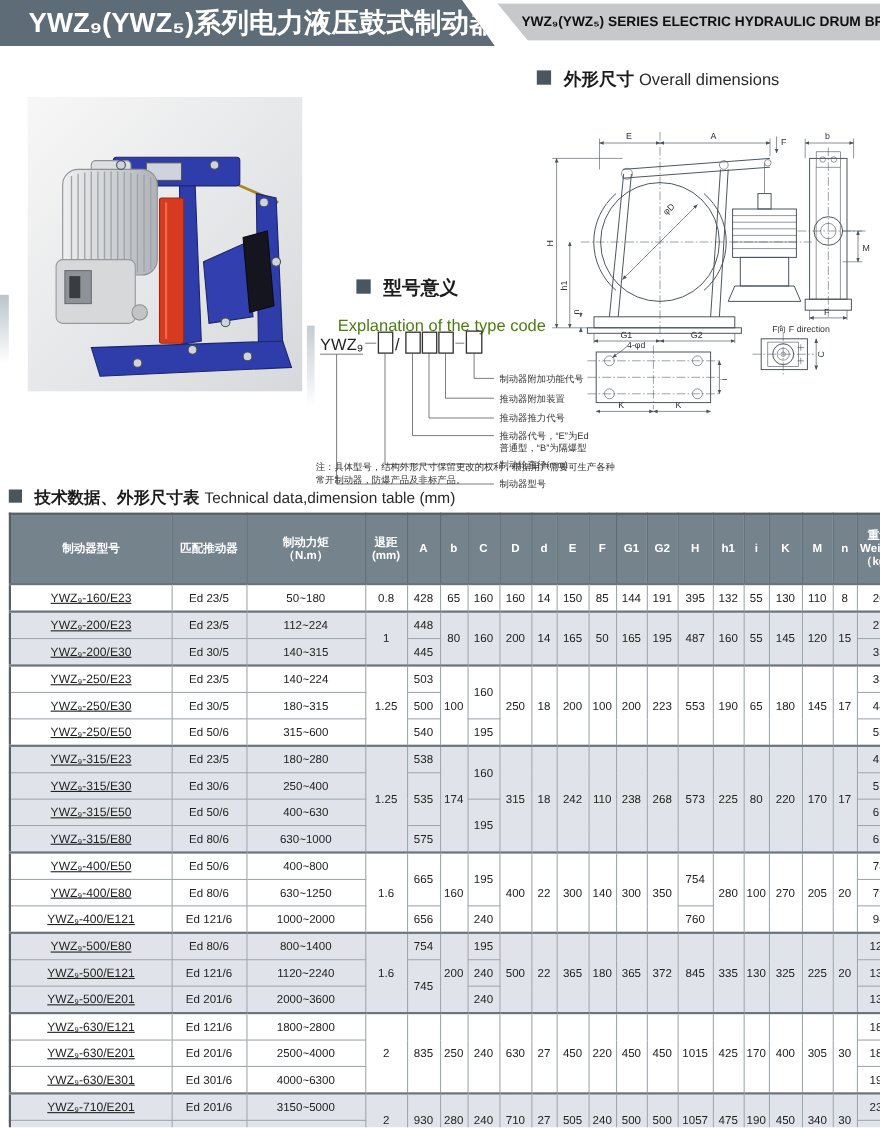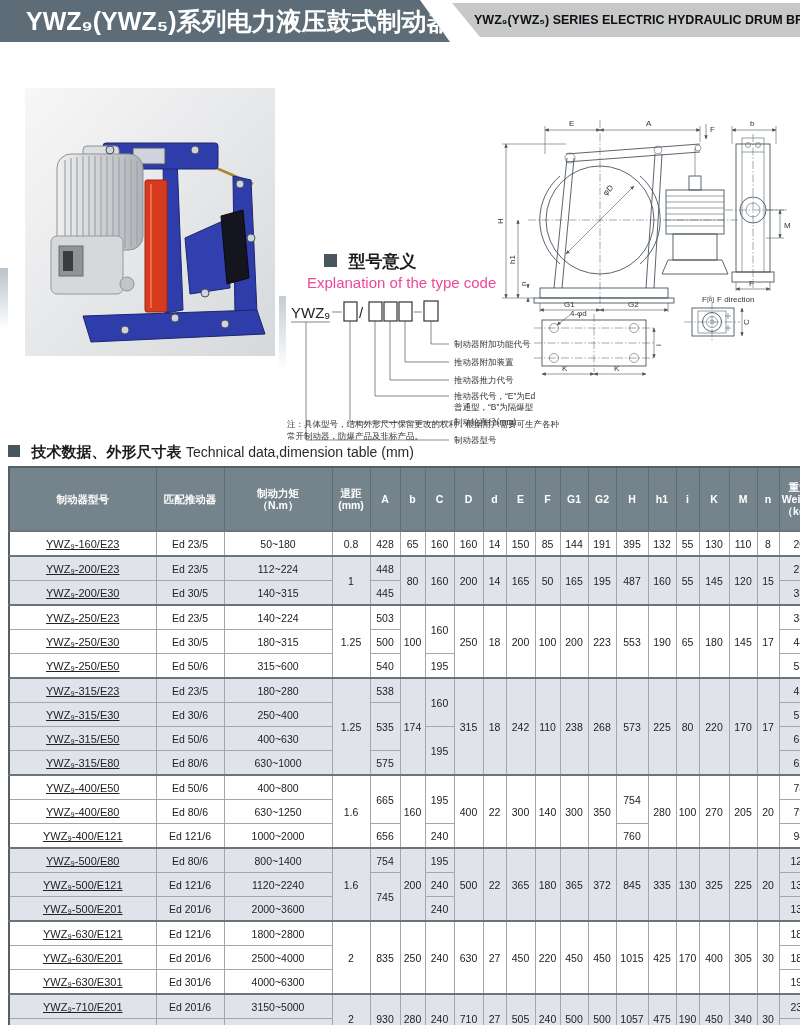--- a/index.html
+++ b/index.html
@@ -21,21 +21,21 @@
            background:linear-gradient(#c4cdd3,rgba(255,255,255,0));}
   
   .photo{position:absolute;left:25px;top:88px;width:250px;height:268px;}
   
   .bullet{display:inline-block;width:13px;height:13px;background:#47565f;margin-right:7px;}
   .h-dim{position:absolute;left:488px;top:62px;white-space:nowrap;}
   .h-dim .cn{font-weight:bold;font-size:16px;color:#1c1c1c;}
   .h-dim .en{font-size:15px;color:#2a2a2a;}
   .h-tc{position:absolute;left:286px;top:250px;white-space:nowrap;padding-left:38px;}
   .h-tc .cn{font-weight:bold;font-size:17px;color:#1c1c1c;}
-  .h-tc-sub{position:absolute;left:307px;top:274px;font-size:15px;color:#ec4899;white-space:nowrap;}
+  .h-tc-sub{position:absolute;left:307px;top:288px;font-size:15px;color:#4d7c0f;white-space:nowrap;}
   .h-tbl{position:absolute;left:8px;top:443px;white-space:nowrap;}
   .h-tbl .bullet{width:12px;height:12px;}
   .h-tbl .cn{font-weight:bold;font-size:15px;color:#1c1c1c;}
   .h-tbl .en{font-size:14px;color:#2a2a2a;text-align:right;}
   
   .drawing{position:absolute;left:470px;top:92px;width:330px;height:350px;}
   .drawing .ln{fill:none;stroke:#4a545c;stroke-width:0.9;}
   .drawing .thin{fill:none;stroke:#4a545c;stroke-width:0.55;}
   .drawing .cl{fill:none;stroke:#4a545c;stroke-width:0.5;stroke-dasharray:8 2 1.5 2;}
   .drawing .dim{fill:none;stroke:#4a545c;stroke-width:0.6;}
@@ -125,20 +125,25 @@
         <circle cx="150" cy="230" r="4"></circle>
           <circle cx="200" cy="236" r="4"></circle>
         <circle cx="100" cy="242" r="4"></circle>
           <circle cx="226" cy="150" r="4"></circle>
         <circle cx="215" cy="96" r="4"></circle>
           <circle cx="180" cy="205" r="4"></circle>
       </g>
     </svg>
   </div>
 
+  <div class="h-dim">
+    <span class="bullet"></span>
+    <span class="cn">外形尺寸</span>
+    <span class="en">Overall dimensions</span>
+  </div>
 
   <svg class="drawing" viewBox="0 0 330 350">
     <defs>
       <marker id="ar" viewBox="0 0 10 10" refX="9" refY="5" markerWidth="7" markerHeight="7" orient="auto-start-reverse">
         <path d="M0,1 L10,5 L0,9 z" fill="#4a545c"></path>
       </marker>
     </defs>
 
     <line class="cl" x1="130" y1="28" x2="130" y2="214"></line>
     <line class="cl" x1="58" y1="128" x2="268" y2="128"></line>

